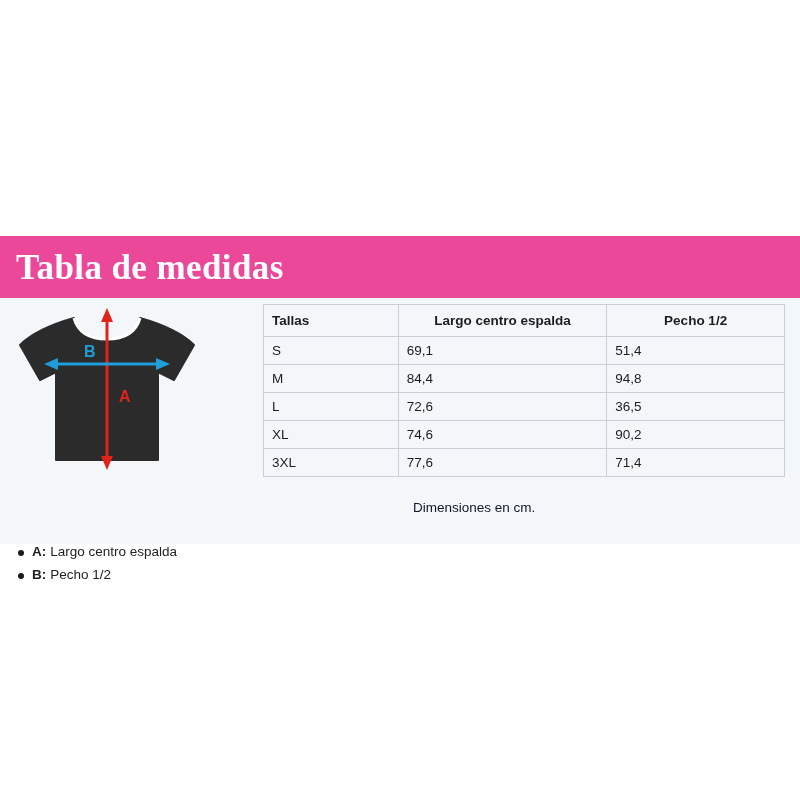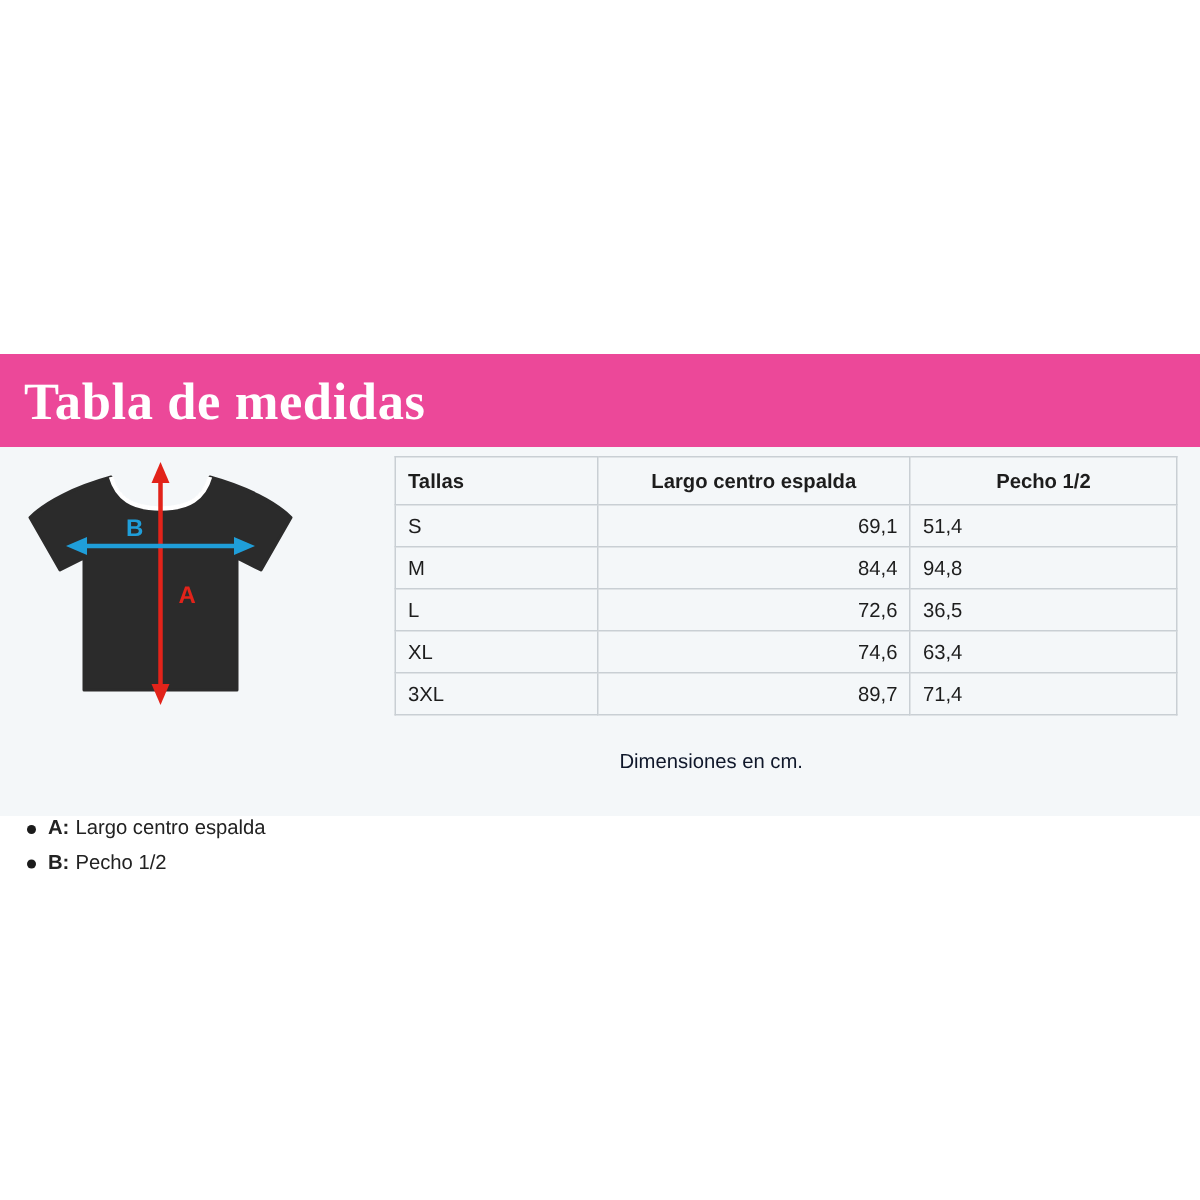--- a/index.html
+++ b/index.html
@@ -122,21 +122,21 @@
     padding-top: 5px;
     padding-bottom: 5px;
     margin-top: 40px;
   }
   th.col-size, td.col-size {
     width: 130px;
     text-align: left;
   }
   th.col-a, td.col-a {
     width: 213px;
-    text-align: right;
+    text-align: left;
   }
   th.col-b, td.col-b {
     width: 179px;
     text-align: left;
   }
   thead th.col-size { text-align: left; }
   thead th.col-a, thead th.col-b { text-align: center; }
 
   #units {
     position: absolute;
@@ -221,25 +221,25 @@
             <td class="col-b">94,8</td>
           </tr>
           <tr>
             <td class="col-size">L</td>
             <td class="col-a">72,6</td>
             <td class="col-b">36,5</td>
           </tr>
           <tr>
             <td class="col-size">XL</td>
             <td class="col-a">74,6</td>
-            <td class="col-b">63,4</td>
+            <td class="col-b">90,2</td>
           </tr>
           <tr>
             <td class="col-size">3XL</td>
-            <td class="col-a">89,7</td>
+            <td class="col-a">77,6</td>
             <td class="col-b">71,4</td>
           </tr>
         </tbody>
       </table>
       <div id="units">Dimensiones en cm.</div>
     </div>
 
   </div>
 </div>
 

